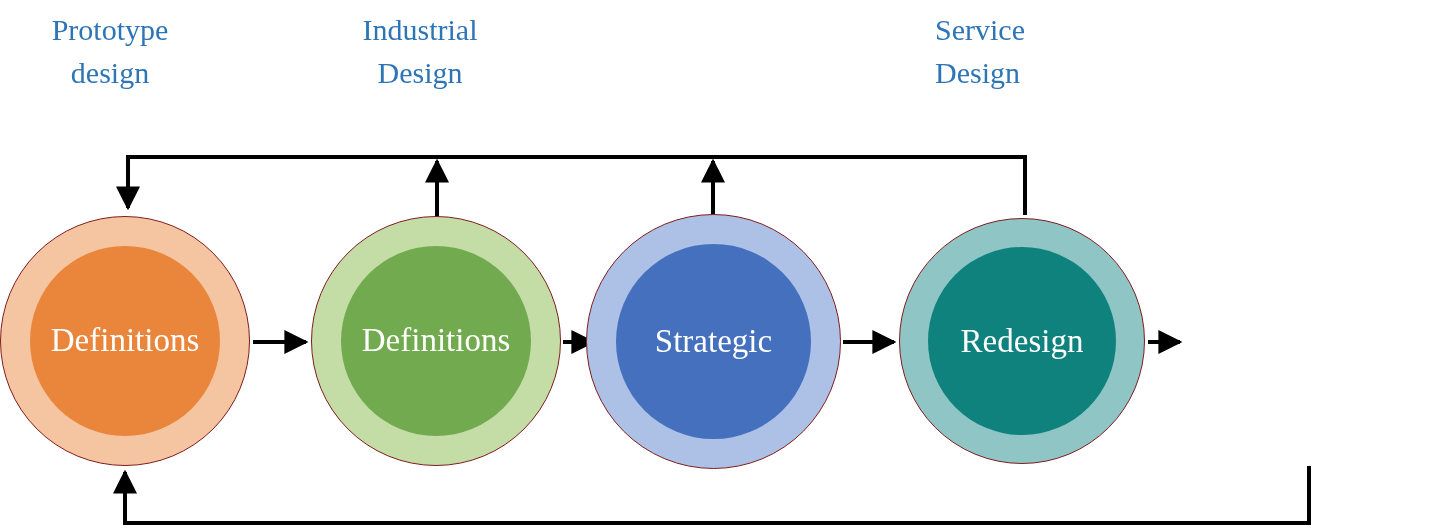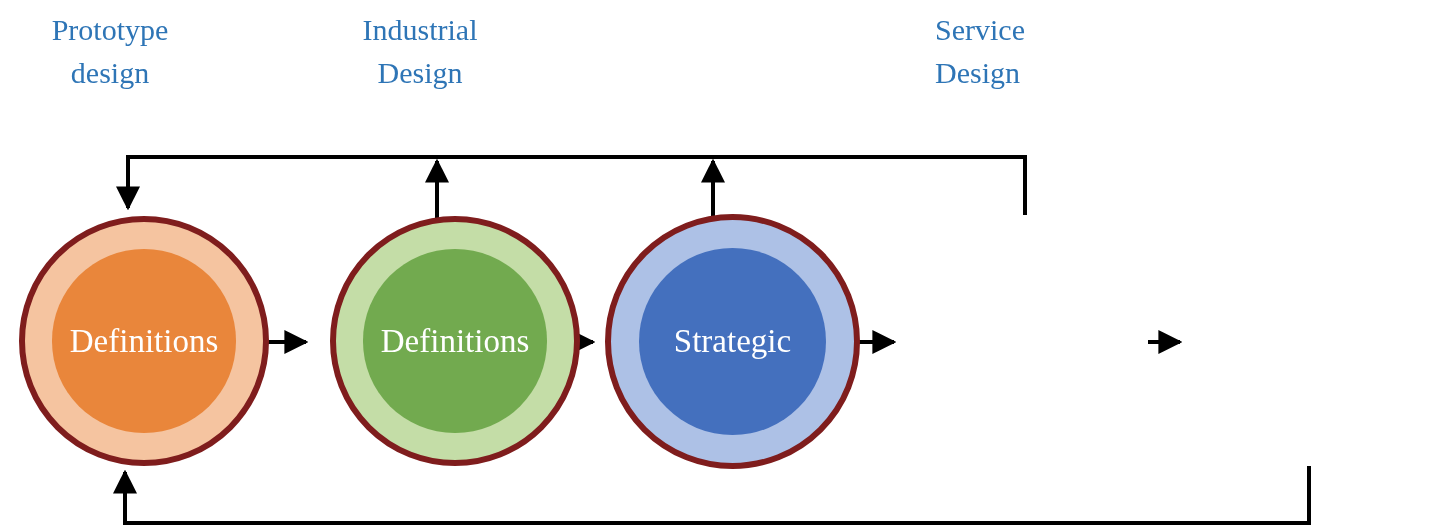--- a/index.html
+++ b/index.html
@@ -33,23 +33,23 @@
     color: var(--label-color, #2E75B6);
   }
   .phase-label.centered { text-align: center; width: 170px; }
   .phase-label.left { text-align: left; }
 
   .stage { position: absolute; }
   .stage .outer {
     width: var(--size); height: var(--size);
     border-radius: 50%;
     background: var(--outer);
-    border: 6px solid #7f1d1d;
+    border: 1px solid #7f1d1d;
     box-sizing: border-box;
-    display: flex; align-items: center; justify-content: center; margin-left: 19px;
+    display: flex; align-items: center; justify-content: center;
   }
   .stage .inner {
     width: 77%; height: 77%;
     border-radius: 50%;
     background: var(--inner);
     display: flex; align-items: center; justify-content: center;
   }
   .stage .stage-label {
     color: var(--text, #fff);
     font-size: 33px;
@@ -105,15 +105,22 @@
   </div>
 
   <div class="stage" style="left: 586px; top: 214px; --size: 255px; --outer: #ADC1E6; --inner: #4470BE; --text: #FFFFFF;">
     <div class="outer">
       <div class="inner">
         <span class="stage-label">Strategic</span>
       </div>
     </div>
   </div>
 
+  <div class="stage" style="left: 899px; top: 218px; --size: 246px; --outer: #90C5C6; --inner: #0F827E; --text: #FFFFFF;">
+    <div class="outer">
+      <div class="inner">
+        <span class="stage-label">Redesign</span>
+      </div>
+    </div>
+  </div>
 
 
 </div>
 
 </body></html>

